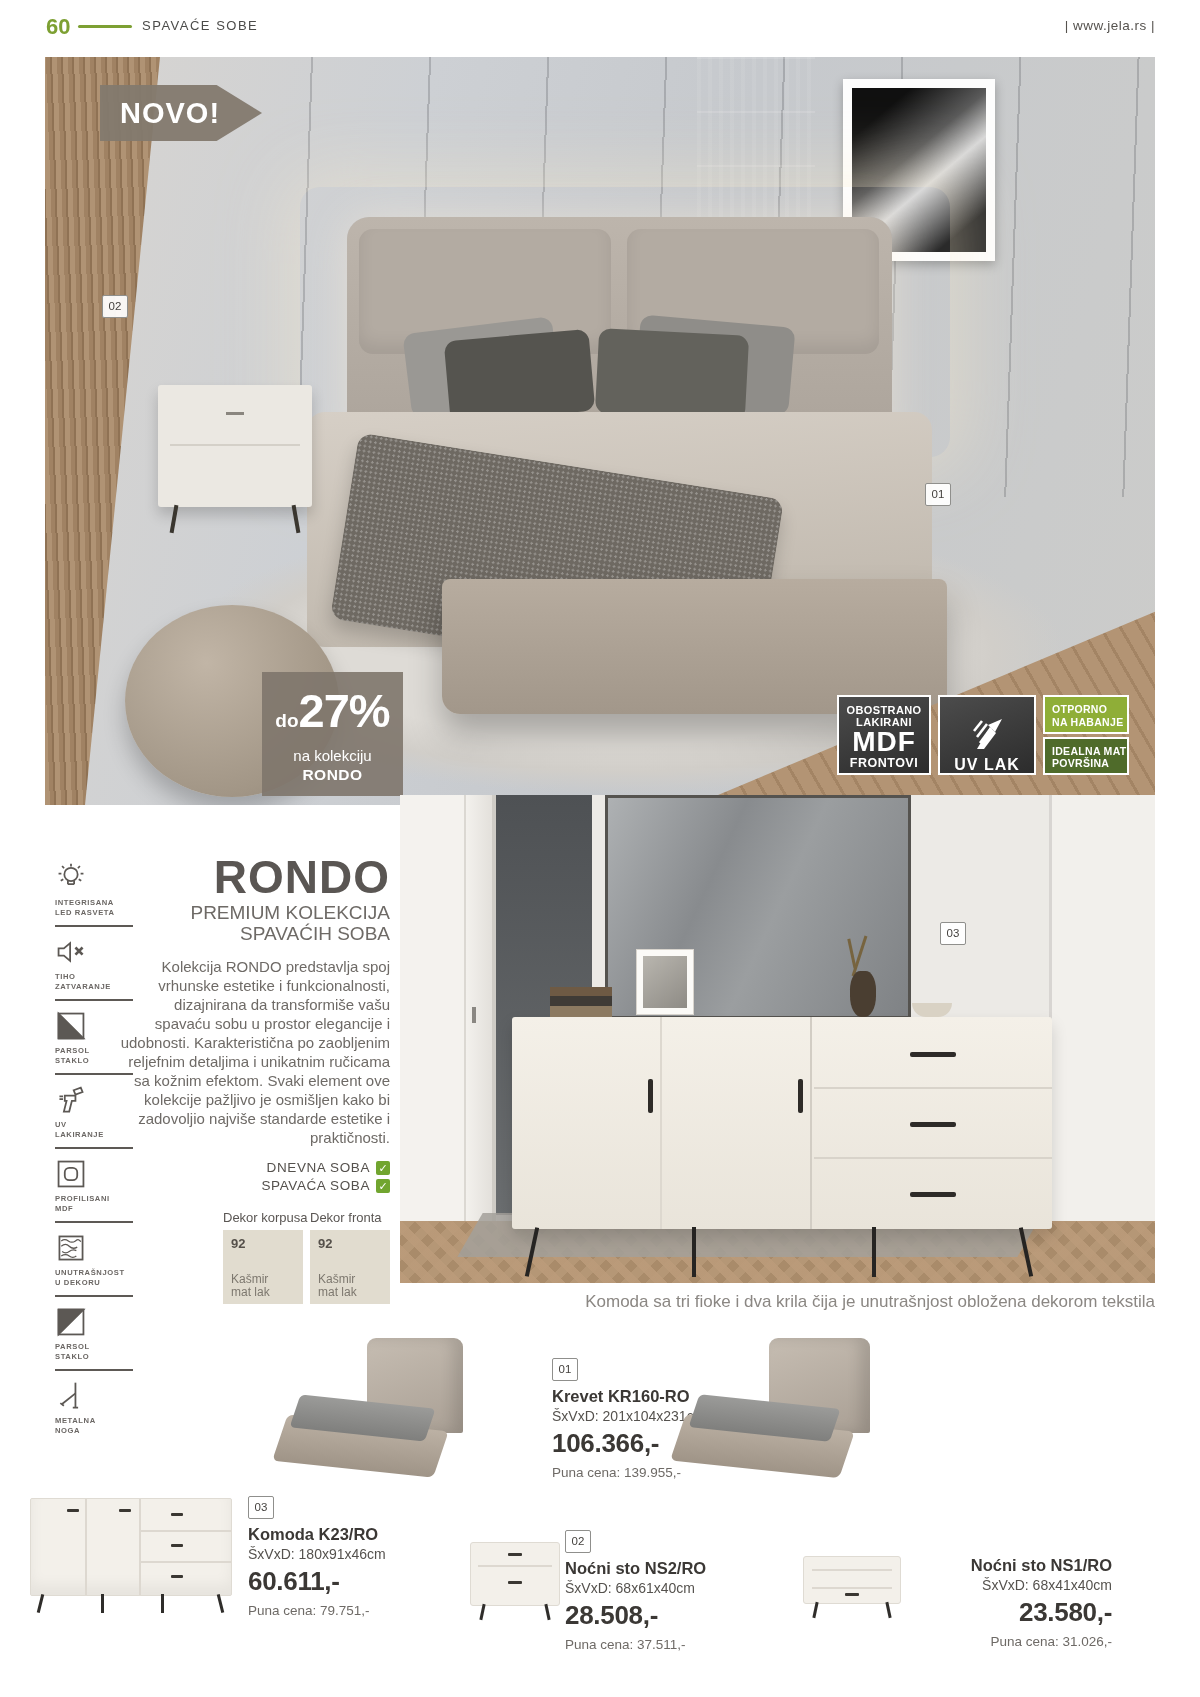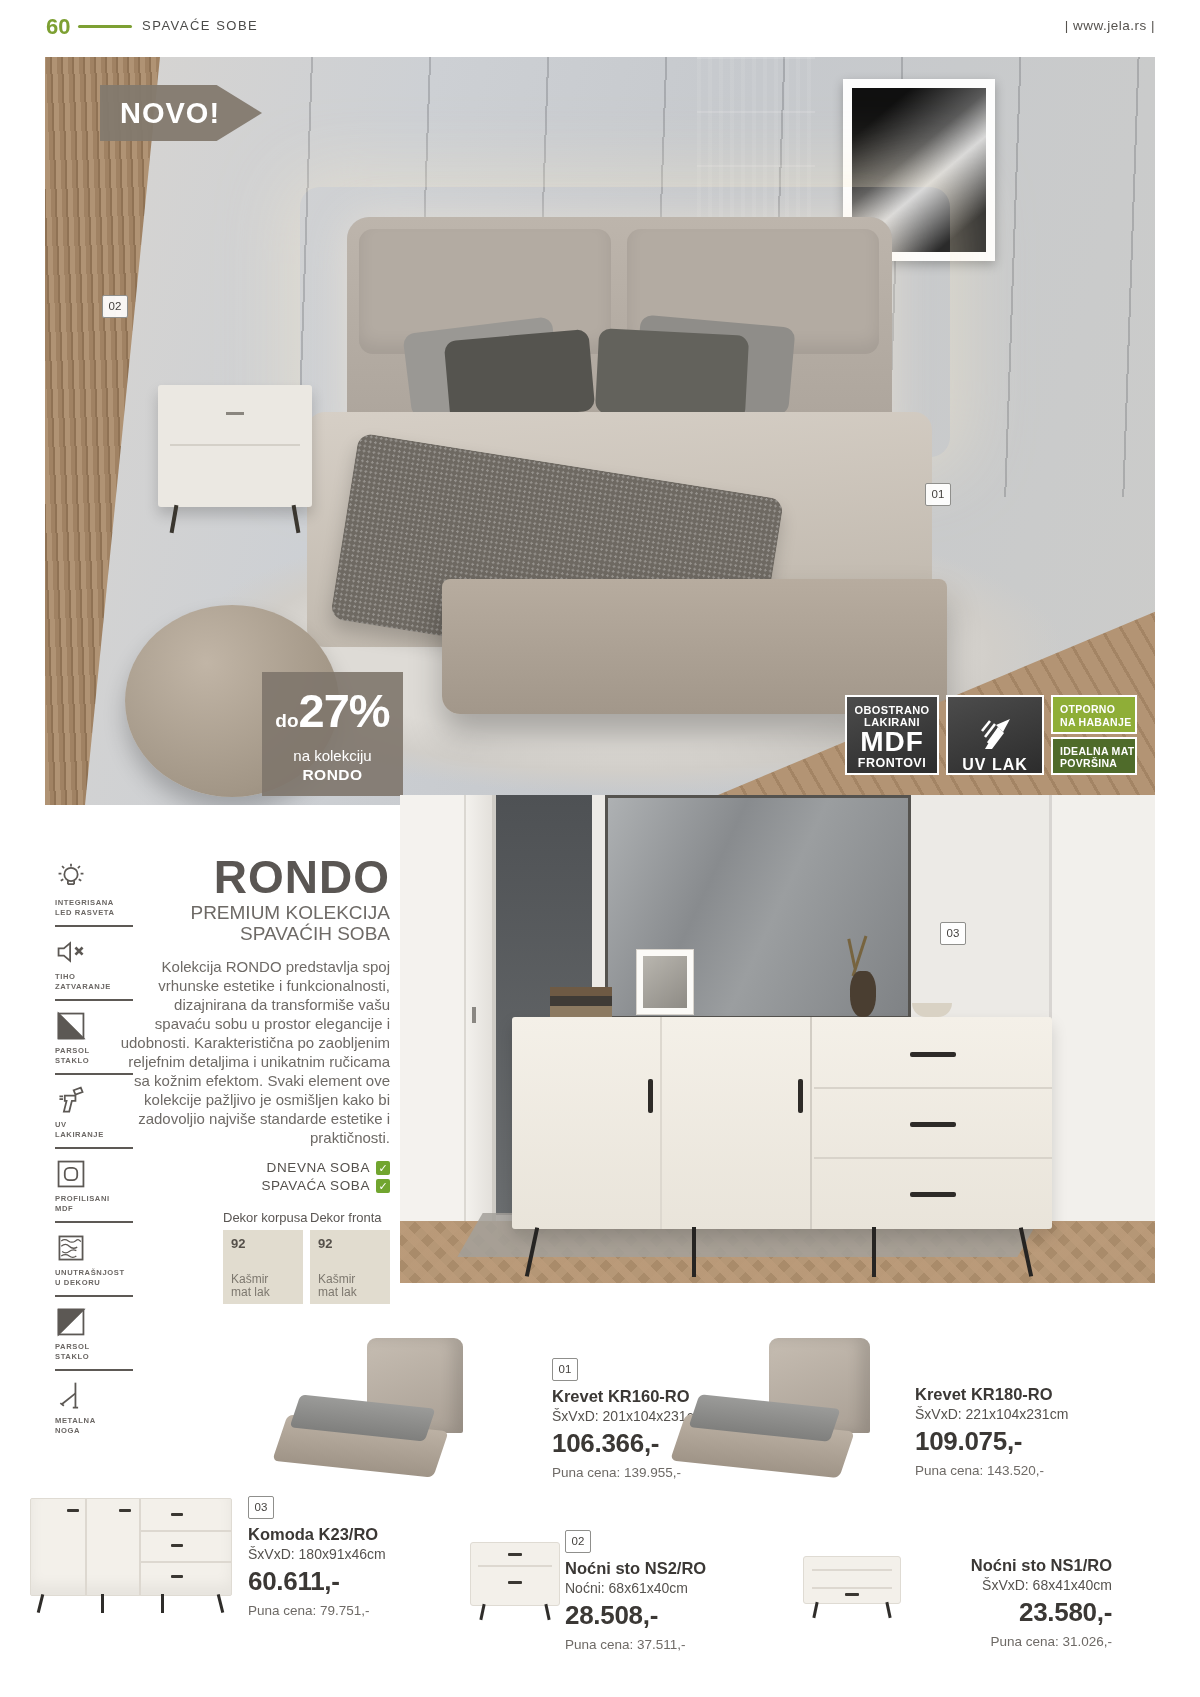--- a/index.html
+++ b/index.html
@@ -67,21 +67,21 @@
         box-sizing:border-box;letter-spacing:1px;margin-left:15px;}
   .tagbox{width:24px;height:21px;background:rgba(255,255,255,.93);border:1px solid #8f8f8c;
         border-radius:2px;color:#45423f;font-size:11.5px;line-height:21px;text-align:center;}
   .discount{left:217px;top:615px;width:141px;background:rgba(126,117,108,.9);color:#fff;
         text-align:center;padding:16px 6px 12px;box-sizing:border-box;}
   .disc-top{line-height:46px;}
   .disc-prefix{font-size:19px;font-weight:bold;vertical-align:baseline;}
   .disc-value{font-size:47px;font-weight:bold;letter-spacing:-1px;}
   .disc-l2{font-size:15px;margin-top:2px;}
   .disc-l3{font-size:15.5px;font-weight:bold;margin-top:2px;letter-spacing:.5px;}
-  .badges{left:792px;top:638px;display:flex;gap:7px;align-items:stretch;margin-left:8px;}
+  .badges{left:792px;top:638px;display:flex;gap:7px;align-items:stretch;}
   .badge-dark{background:linear-gradient(160deg,#4c4c4c,#2c2c2c);border:2px solid #fff;color:#fff;
         box-sizing:border-box;text-align:center;}
   .badge-mdf{width:94px;height:80px;padding-top:7px;}
   .bm-s{font-size:11px;font-weight:bold;line-height:12px;letter-spacing:.4px;}
   .bm-l{font-size:28px;font-weight:bold;line-height:28px;letter-spacing:1px;}
   .bm-m{font-size:12.5px;font-weight:bold;line-height:14px;letter-spacing:.5px;}
   .badge-uv{width:98px;height:80px;padding-top:17px;}
   .badge-uv .uv-label{font-size:16px;font-weight:bold;letter-spacing:1px;margin-top:2px;}
   .badge-greens{display:flex;flex-direction:column;gap:3px;width:86px;}
   .badge-green{flex:1;color:#fff;font-size:10.5px;font-weight:bold;line-height:12.5px;
@@ -416,44 +416,39 @@
       <div class="kd-frame">
           <div class="kd-frame-inner"></div>
         </div>
       <div class="kd-branch"></div>
       <div class="kd-vase"></div>
       <div class="kd-bowl"></div>
     </div>
     <div class="abs tagbox" style="left:540px;top:127px;">03</div>
   </div>
 
+  <div class="abs caption caption-2">Komoda sa tri fioke i dva krila čija je unutrašnjost obložena dekorom tekstila</div>
 
   <div class="abs bed-thumb" style="left:280px;top:1338px;">
     <div class="bt-head"></div>
       <div class="bt-base"></div>
       <div class="bt-matt"></div>
   </div>
   <div class="abs p-col" style="left:552px;top:1358px;">
     <div class="tagbox p-tag">01</div>
     <div class="p-name">Krevet KR160-RO</div>
     <div class="p-dims">ŠxVxD: 201x104x231cm</div>
     <div class="p-price">106.366,-</div>
     <div class="p-full">Puna cena: 139.955,-</div>
   </div>
 
   <div class="abs bed-thumb" style="left:678px;top:1338px;width:228px;">
     <div class="bt-head"></div>
       <div class="bt-base"></div>
       <div class="bt-matt"></div>
-  </div>
-  <div class="abs p-col" style="left:915px;top:1385px;">
-    <div class="p-name">Krevet KR180-RO</div>
-    <div class="p-dims">ŠxVxD: 221x104x231cm</div>
-    <div class="p-price">109.075,-</div>
-    <div class="p-full">Puna cena: 143.520,-</div>
   </div>
 
   <div class="abs kom-thumb" style="left:30px;top:1498px;">
     <div class="kt-d1"></div>
       <div class="kt-d2"></div>
     <div class="kt-handle" style="left:18%;top:10px;"></div>
     <div class="kt-handle" style="left:44%;top:10px;"></div>
     <div class="kt-drawerline" style="top:31px;"></div>
     <div class="kt-drawerline" style="top:62px;"></div>
     <div class="kt-handle" style="left:70%;top:14px;"></div>
@@ -475,21 +470,21 @@
   <div class="abs ns-thumb ns2-thumb" style="left:470px;top:1542px;">
     <div class="ns-line" style="top:22px;"></div>
     <div class="ns-handle" style="top:10px;"></div>
     <div class="ns-handle" style="top:38px;"></div>
     <div class="ns-leg" style="left:10px;transform:rotate(12deg);"></div>
     <div class="ns-leg" style="right:10px;transform:rotate(-12deg);"></div>
   </div>
   <div class="abs p-col" style="left:565px;top:1530px;">
     <div class="tagbox p-tag">02</div>
     <div class="p-name">Noćni sto NS2/RO</div>
-    <div class="p-dims">Noćni: 68x61x40cm</div>
+    <div class="p-dims">ŠxVxD: 68x61x40cm</div>
     <div class="p-price">28.508,-</div>
     <div class="p-full">Puna cena: 37.511,-</div>
   </div>
 
   <div class="abs ns-thumb ns1-thumb" style="left:803px;top:1556px;">
     <div class="ns-line" style="top:12px;"></div>
     <div class="ns-line" style="top:30px;"></div>
     <div class="ns-handle" style="top:36px;"></div>
     <div class="ns-leg" style="left:10px;transform:rotate(12deg);"></div>
     <div class="ns-leg" style="right:10px;transform:rotate(-12deg);"></div>

